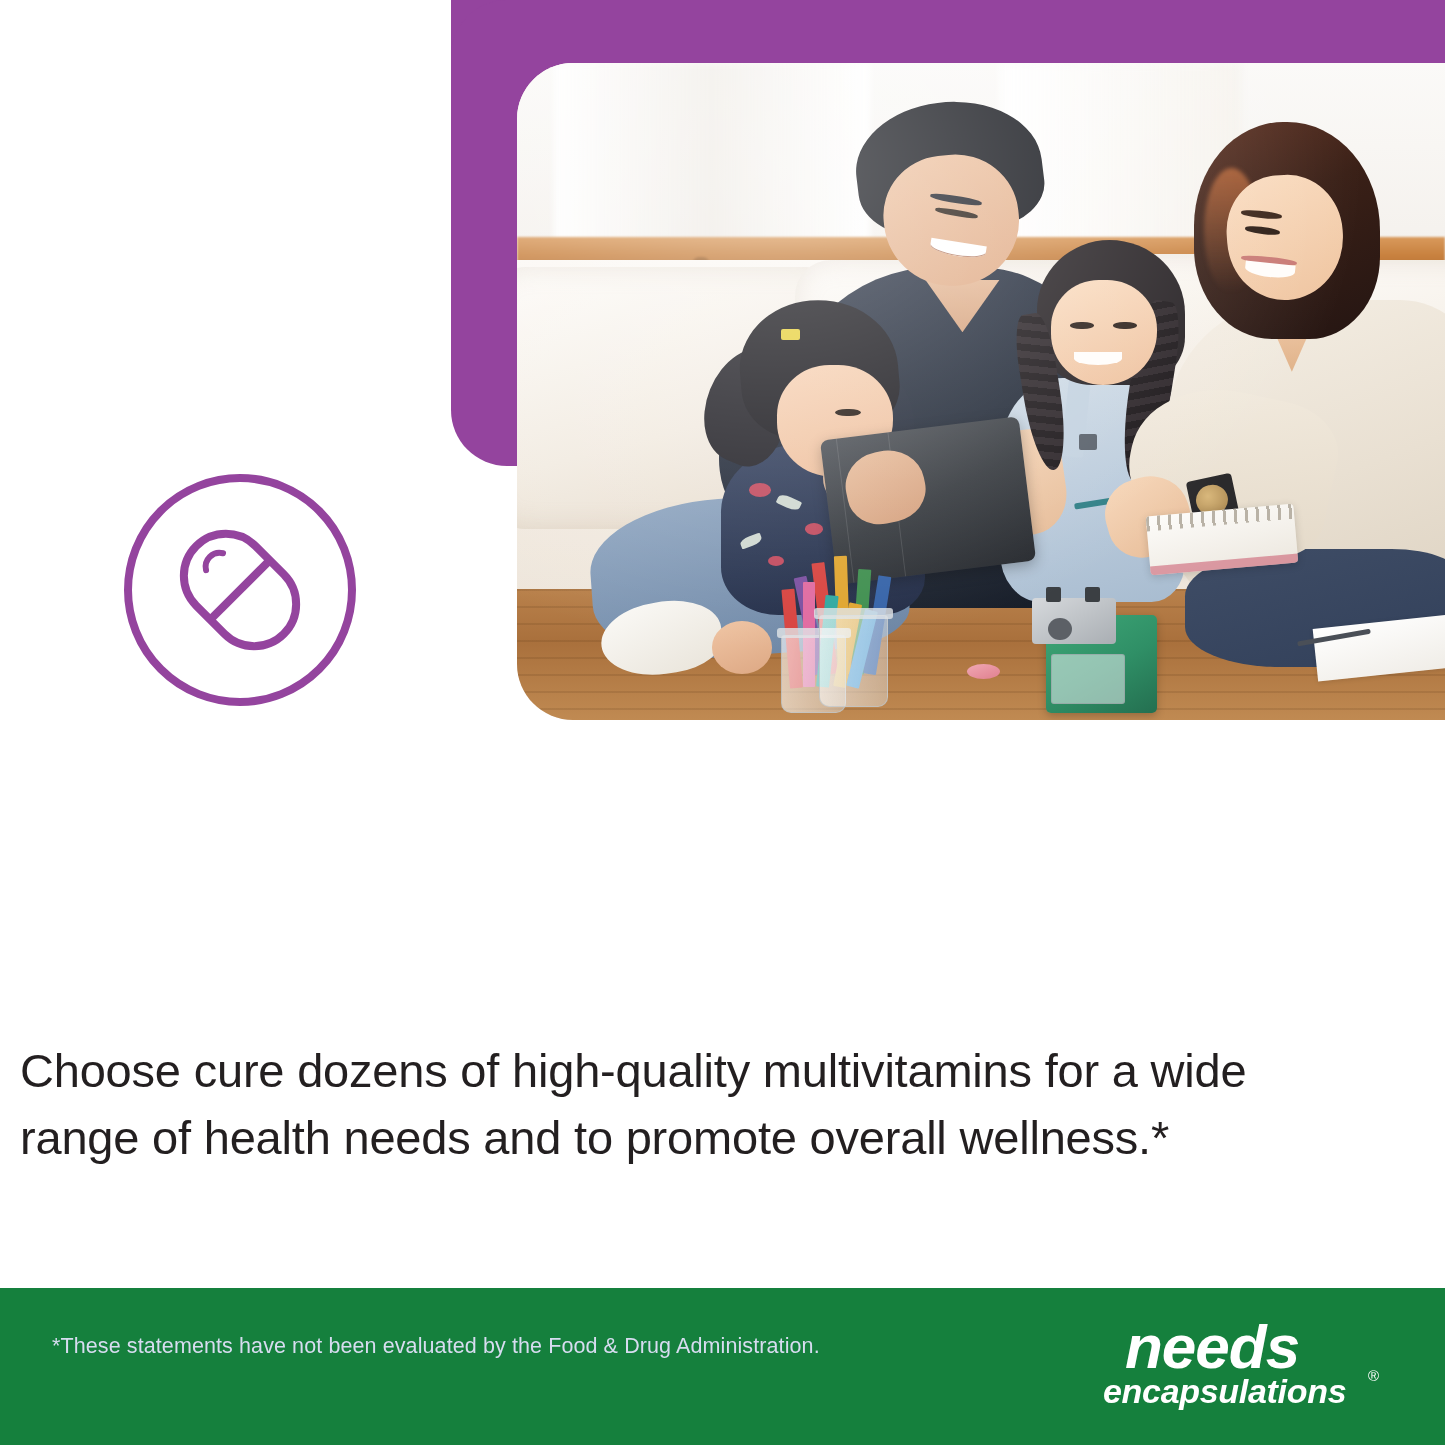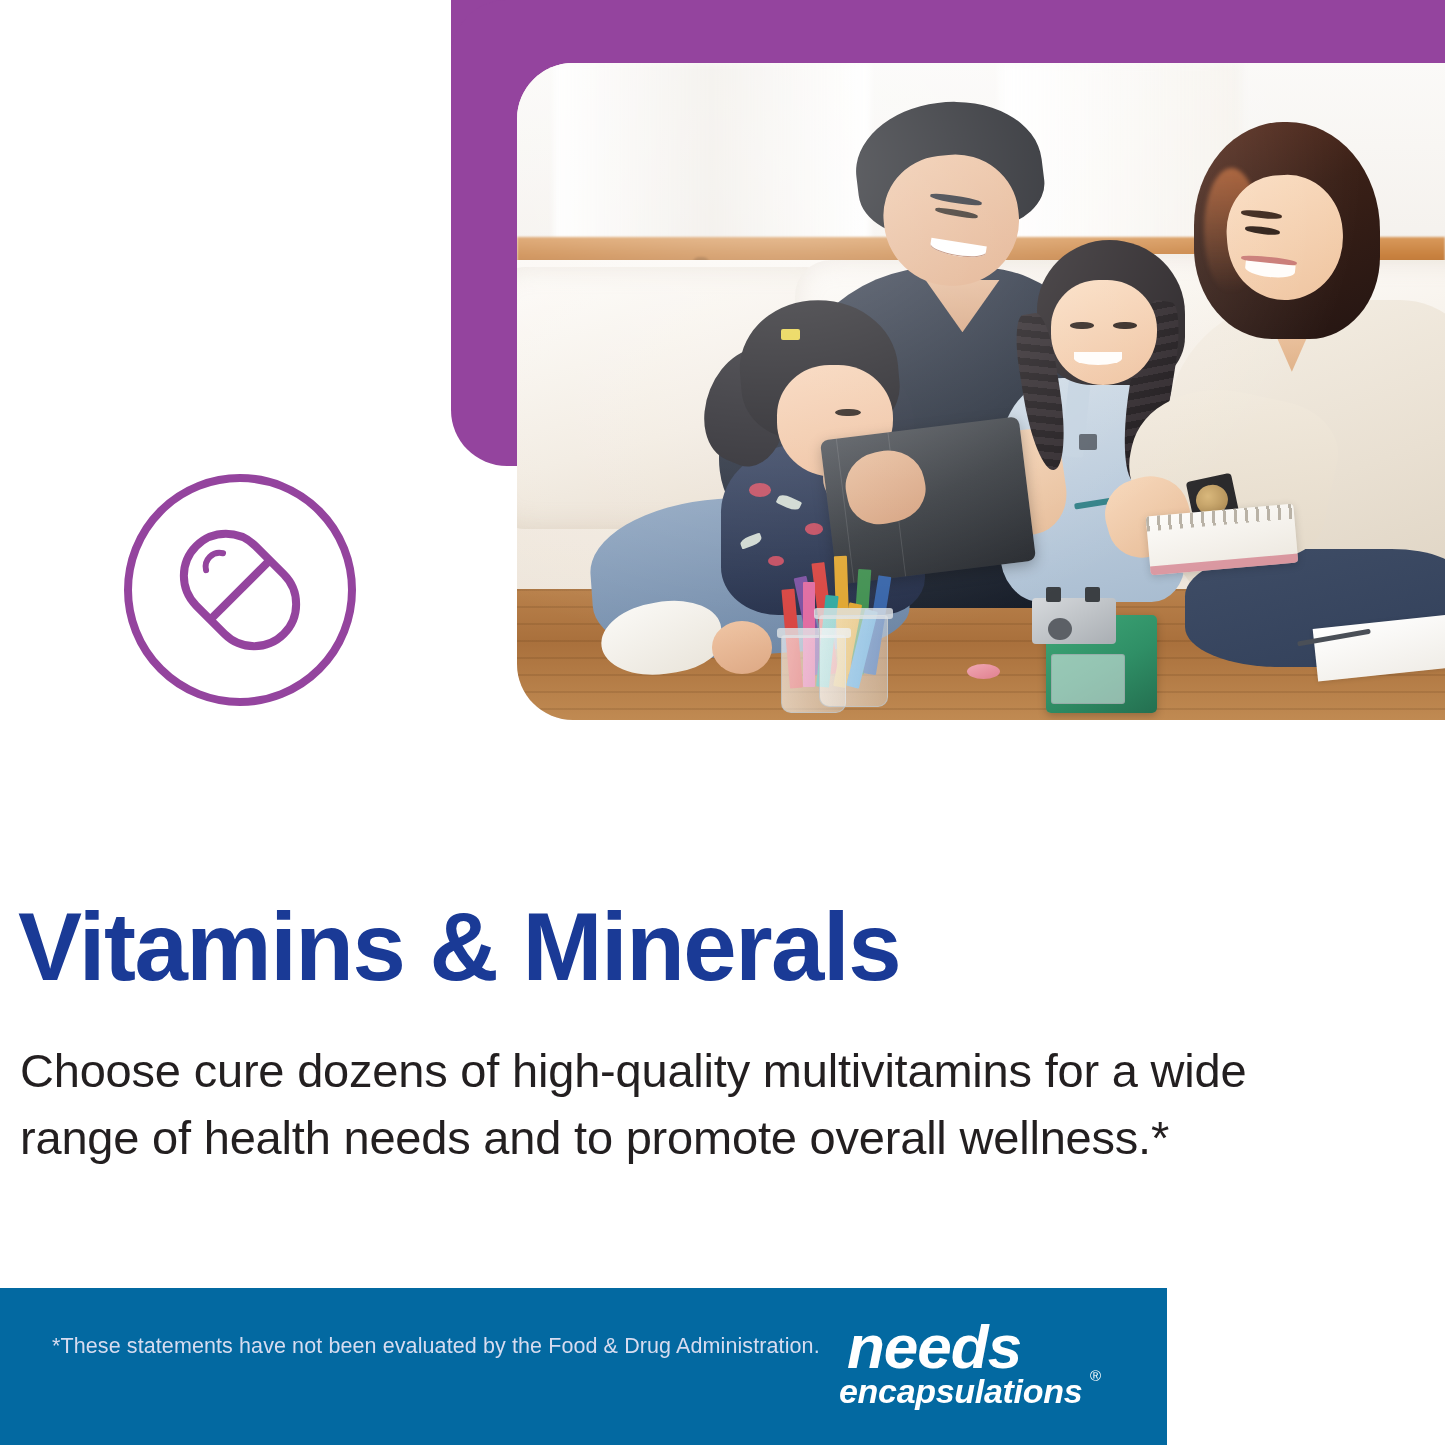--- a/index.html
+++ b/index.html
@@ -464,22 +464,22 @@
     color: #231f20;
     font-size: 47px;
     font-weight: 400;
     line-height: 1.42;
     letter-spacing: -.2px;
   }
 
   
   .footer {
     position: absolute; left: 0; top: 1288px;
-    width: 1167px; height: 157px;
-    background: #0369a1;
+    width: 1445px; height: 157px;
+    background: #15803d;
   }
   .disclaimer {
     position: absolute; left: 52px; top: 42px;
     width: 900px;
     color: #d7dcf0;
     font-size: 21.5px;
     line-height: 1.55;
     letter-spacing: .1px;
   }
   .disclaimer .line2 { display: block; padding-left: 14px; }
@@ -490,21 +490,21 @@
     color: #ffffff;
   }
   .logo-pure {
     position: absolute; left: 22px; top: 0px;
     font-size: 62px; font-weight: 700; font-style: italic;
     letter-spacing: -1px; line-height: 1;
   }
   .logo-enc {
     position: absolute; left: 0px; top: 58px;
     font-size: 34px; font-weight: 700; font-style: italic;
-    letter-spacing: -.3px; line-height: 1; margin-left: 14px;
+    letter-spacing: -.3px; line-height: 1;
   }
   .logo-reg {
     position: absolute; right: 4px; top: 52px;
     font-size: 15px; font-weight: 400; line-height: 1;
   }
 </style>
 </head>
 <body>
 
 <div class="canvas">
@@ -632,21 +632,20 @@
       <g transform="rotate(-45 120 120)">
         <rect x="78" y="58" width="84" height="124" rx="42" ry="42" fill="none" stroke="#94449E" stroke-width="8"></rect>
         <line x1="78" y1="120" x2="162" y2="120" stroke="#94449E" stroke-width="8"></line>
         <path d="M110 82 a14 14 0 0 1 24 0" fill="none" stroke="#94449E" stroke-width="6" stroke-linecap="round"></path>
       </g>
     </svg>
   </div>
 
   <h1 class="headline">
     <br>
-    <span>Vitamins &amp; Minerals</span>
   </h1>
 
   <p class="subcopy">Choose cure dozens of high-quality multivitamins for a wide range of health needs and to promote overall wellness.*</p>
 
   <div class="footer">
     <div class="disclaimer">
       <span>*These statements have not been evaluated by the Food &amp; Drug Administration.</span>
     </div>
 
     <div class="logo">

